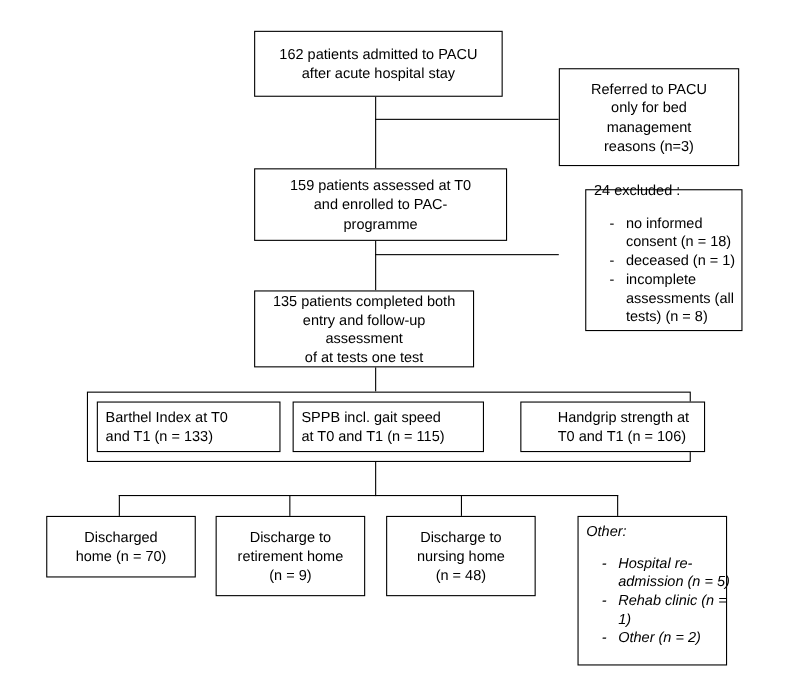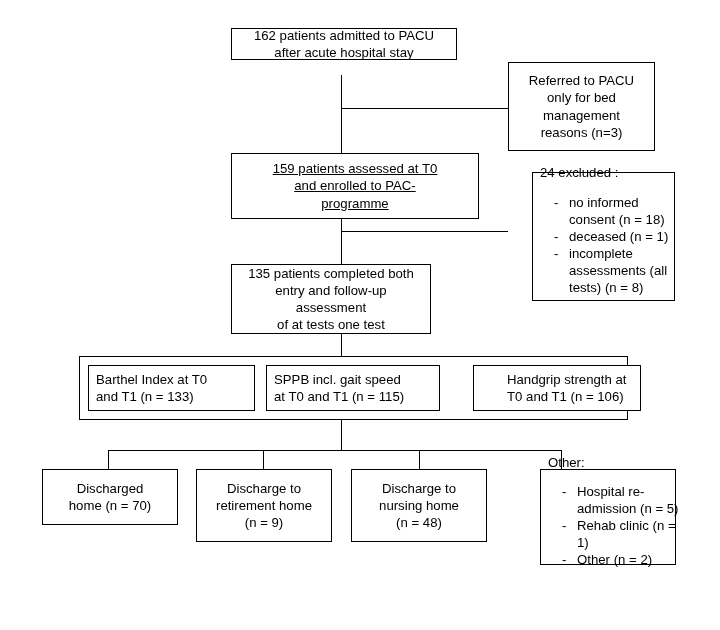--- a/index.html
+++ b/index.html
@@ -98,37 +98,37 @@
 
   <div class="line vline" style="left:341px; top:420px; height:31px;"></div>
 
   <div class="line hline" style="left:108px; top:450px; width:454px;"></div>
 
   <div class="line vline" style="left:108px; top:450px; height:20px;"></div>
   <div class="line vline" style="left:263px; top:450px; height:20px;"></div>
   <div class="line vline" style="left:419px; top:450px; height:20px;"></div>
   <div class="line vline" style="left:561px; top:450px; height:20px;"></div>
 
-  <div class="box center" style="left:231px; top:28px; width:226px; height:32px;">
+  <div class="box center" style="left:231px; top:28px; width:226px; height:60px;">
     <div class="pad">
       <span class="lead">162 patients admitted to PACU</span>
       <span class="lead">after acute hospital stay</span>
     </div>
   </div>
 
-  <div class="box center" style="left:508px; top:62px; width:147px; height:89px;">
+  <div class="box center" style="left:508px; top:62px; width:164px; height:89px;">
     <div class="pad">
       <span class="lead">Referred to PACU</span>
       <span class="lead">only for bed</span>
       <span class="lead">management</span>
       <span class="lead">reasons (n=3)</span>
     </div>
   </div>
 
-  <div class="box center" style="left:231px; top:153px; width:248px; height:66px;text-decoration:underline;">
+  <div class="box center" style="left:231px; top:153px; width:230px; height:66px;">
     <div class="pad">
       <span class="lead">159 patients assessed at T0</span>
       <span class="lead">and enrolled to PAC-</span>
       <span class="lead">programme</span>
     </div>
   </div>
 
   <div class="box left" style="left:532px; top:172px; width:143px; height:129px;">
     <div class="pad">
       <span class="lead">24 excluded :</span>
@@ -187,21 +187,21 @@
   </div>
 
   <div class="box center" style="left:351px; top:469px; width:136px; height:73px;">
     <div class="pad">
       <span class="lead">Discharge to</span>
       <span class="lead">nursing home</span>
       <span class="lead">(n = 48)</span>
     </div>
   </div>
 
-  <div class="box left" style="left:540px; top:469px; width:136px; height:96px;">
+  <div class="box left" style="left:525px; top:469px; width:136px; height:136px;font-style:italic;">
     <div class="pad">
       <span class="lead">Other:</span>
       <ul class="bullets">
         <li>Hospital re-admission (n = 5)</li>
         <li>Rehab clinic (n = 1)</li>
         <li>Other (n = 2)</li>
       </ul>
     </div>
   </div>
 

